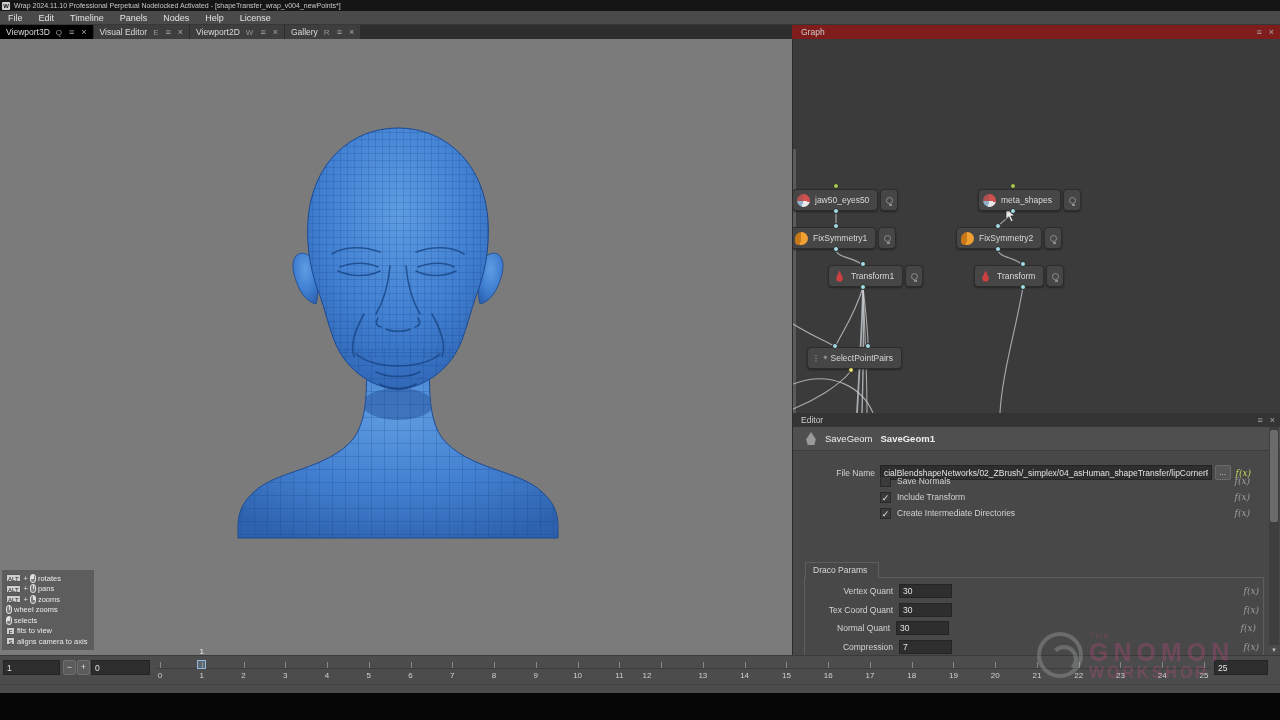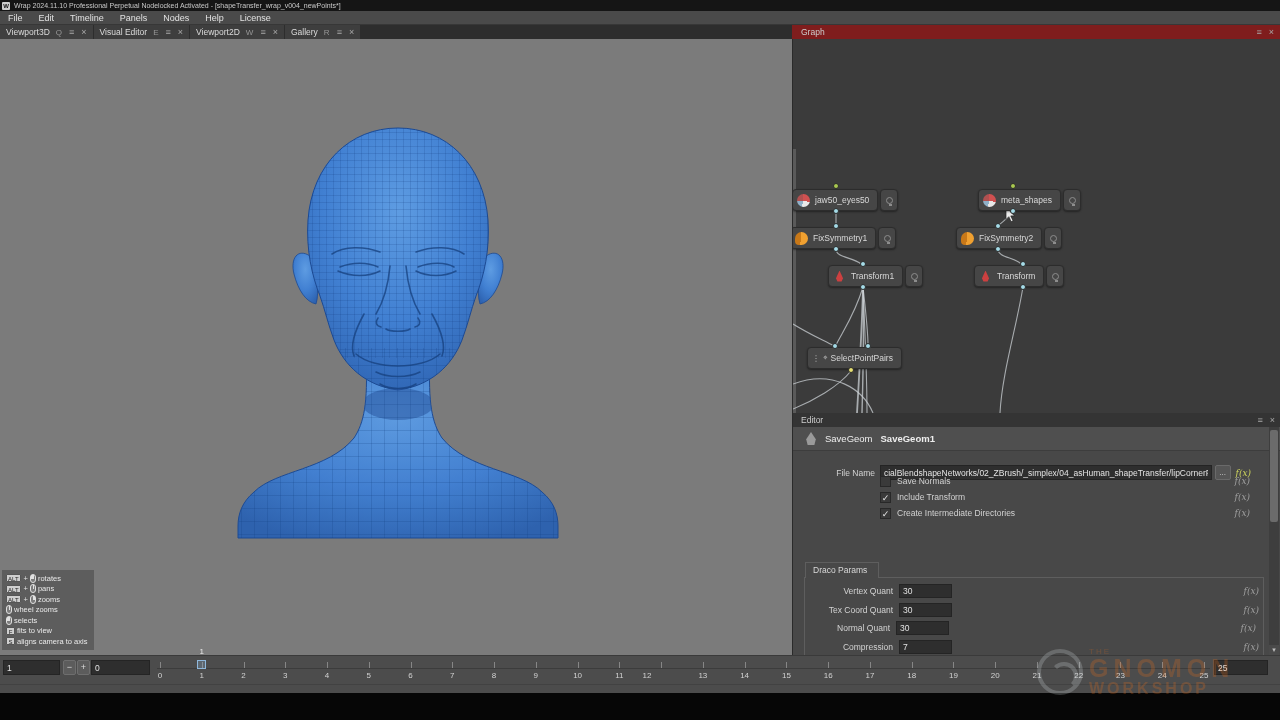--- a/index.html
+++ b/index.html
@@ -15,21 +15,21 @@
 
   
   .menubar { position:absolute; left:0; top:11px; width:1280px; height:14px; background:#4a4a4a;
     border-bottom:1px solid #373737; display:flex; align-items:center; color:#e2e2e2; font-size:9px; }
   .menubar span { padding:0 8px; }
 
   
   .tabrow { position:absolute; left:0; top:25px; width:1280px; height:14px; background:#2d2d2d; display:flex; }
   .tab { height:14px; display:flex; align-items:center; background:#3e3e3e; margin-right:1px;
     padding:0 6px; font-size:8.5px; color:#dcdcdc; }
-  .tab.active { background:#404040; }
+  .tab.active { background:#000000; }
   .tab .shortcut { color:#979797; margin-left:6px; font-size:8px; }
   .tab .mini { color:#a8a8a8; margin-left:7px; font-size:9px; }
   .panel-title-row { position:absolute; left:792px; top:25px; width:488px; height:14px; background:#7f1d1d;
     display:flex; align-items:center; font-size:8.5px; color:#cdcdcd; }
   .panel-title-row .name { margin-left:9px; }
   .panel-title-row .mini, .panel-hd .mini { color:#a8a8a8; font-size:9px; margin-left:7px; }
   .panel-title-row .right, .panel-hd .right { margin-left:auto; margin-right:6px; display:flex; }
 
   
   .viewport { position:absolute; left:0; top:39px; width:792px; height:616px; background:#7b7b7b; overflow:hidden; }
@@ -121,22 +121,22 @@
   .ticknum { position:absolute; top:15px; width:20px; margin-left:-10px; text-align:center;
     font-size:8px; color:#d2d2d2; }
   .playhead { position:absolute; top:4px; width:9px; height:9px; margin-left:-5px;
     border:1.5px solid #8fb8dc; background:rgba(143,184,220,.25); }
   .playhead-label { position:absolute; top:-9px; width:20px; margin-left:-10px; text-align:center;
     font-size:8px; color:#e8e8e8; }
 
   .blackbar { position:absolute; left:0; top:693px; width:1280px; height:27px; background:#060606; }
 
   
-  .watermark { position:absolute; right:8px; bottom:8px; width:235px; height:80px; opacity:.22; color:#f97316;
-    z-index:60; pointer-events:none; display:flex; align-items:center; }
+  .watermark { position:absolute; right:8px; bottom:8px; width:235px; height:80px; opacity:.22; color:#ec4899;
+    z-index:60; pointer-events:none; display:flex; }
   .wm-logo { width:46px; height:46px; border:4px solid #dfe7ea; border-radius:50%; position:relative; flex:0 0 auto; }
   .wm-logo::after { content:''; position:absolute; left:9px; top:9px; width:20px; height:20px;
     border:4px solid #dfe7ea; border-radius:50%; border-left-color:transparent; border-bottom-color:transparent; }
   .wm-text { margin-left:6px; line-height:1; }
   .wm-the { font-size:8px; letter-spacing:2px; }
   .wm-1 { font-size:25px; font-weight:bold; letter-spacing:5px; }
   .wm-2 { font-size:16px; font-weight:bold; letter-spacing:3px; }
 </style>
 </head>
 <body>

